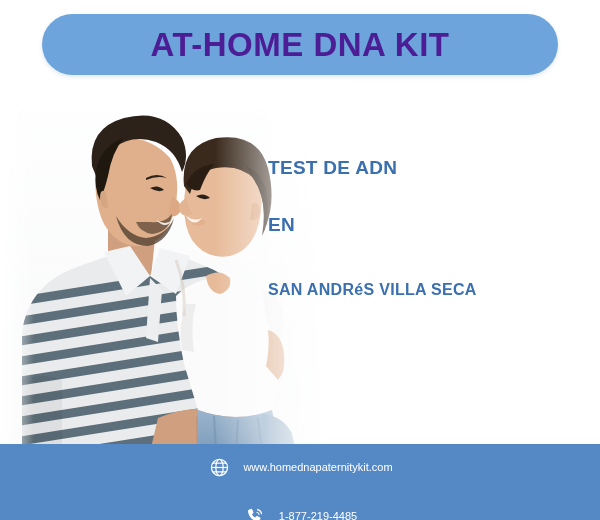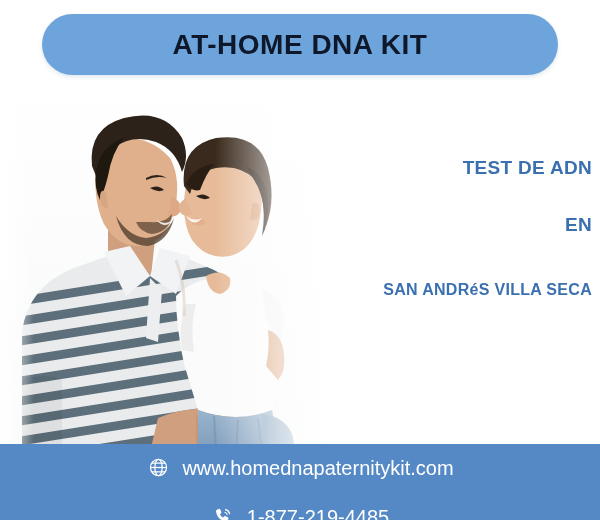--- a/index.html
+++ b/index.html
@@ -27,22 +27,22 @@
     width: 516px;
     height: 61px;
     background: #6ca4db;
     border-radius: 31px;
     box-shadow: 0 2px 4px rgba(120,150,180,0.22);
     display: flex;
     align-items: center;
     justify-content: center;
   }
   .banner-title {
-    color: #0f172a;
-    font-size: 28px;
+    color: #4c1d95;
+    font-size: 33px;
     font-weight: bold;
     letter-spacing: 0.5px;
     white-space: nowrap;
     line-height: 1;
   }
 
   
   .photo-wrap {
     position: absolute;
     left: 0px;
@@ -81,21 +81,21 @@
     background: linear-gradient(to top, rgba(255,255,255,0) 0%, #ffffff 92%);
     pointer-events: none;
   }
 
   
   .headline-block {
     position: absolute;
     left: 268px;
     top: 158px;
     width: 324px;
-    text-align: right;
+    text-align: left;
   }
   .headline-line {
     color: #3a6fb0;
     font-size: 19px;
     font-weight: bold;
     letter-spacing: 0.3px;
     line-height: 1;
     white-space: nowrap;
   }
   .headline-line.l1 { margin-bottom: 38px; }
@@ -130,21 +130,21 @@
     display: inline-flex;
     align-items: center;
     justify-content: center;
     width: 24px;
     height: 24px;
     margin-right: 12px;
     flex: 0 0 auto;
   }
   .contact-text {
     color: #ffffff;
-    font-size: 20px;
+    font-size: 11px;
     line-height: 1;
     white-space: nowrap;
   }
 </style>
 </head>
 <body>
 
 <div id="poster">
 
   <div class="banner-pill">

